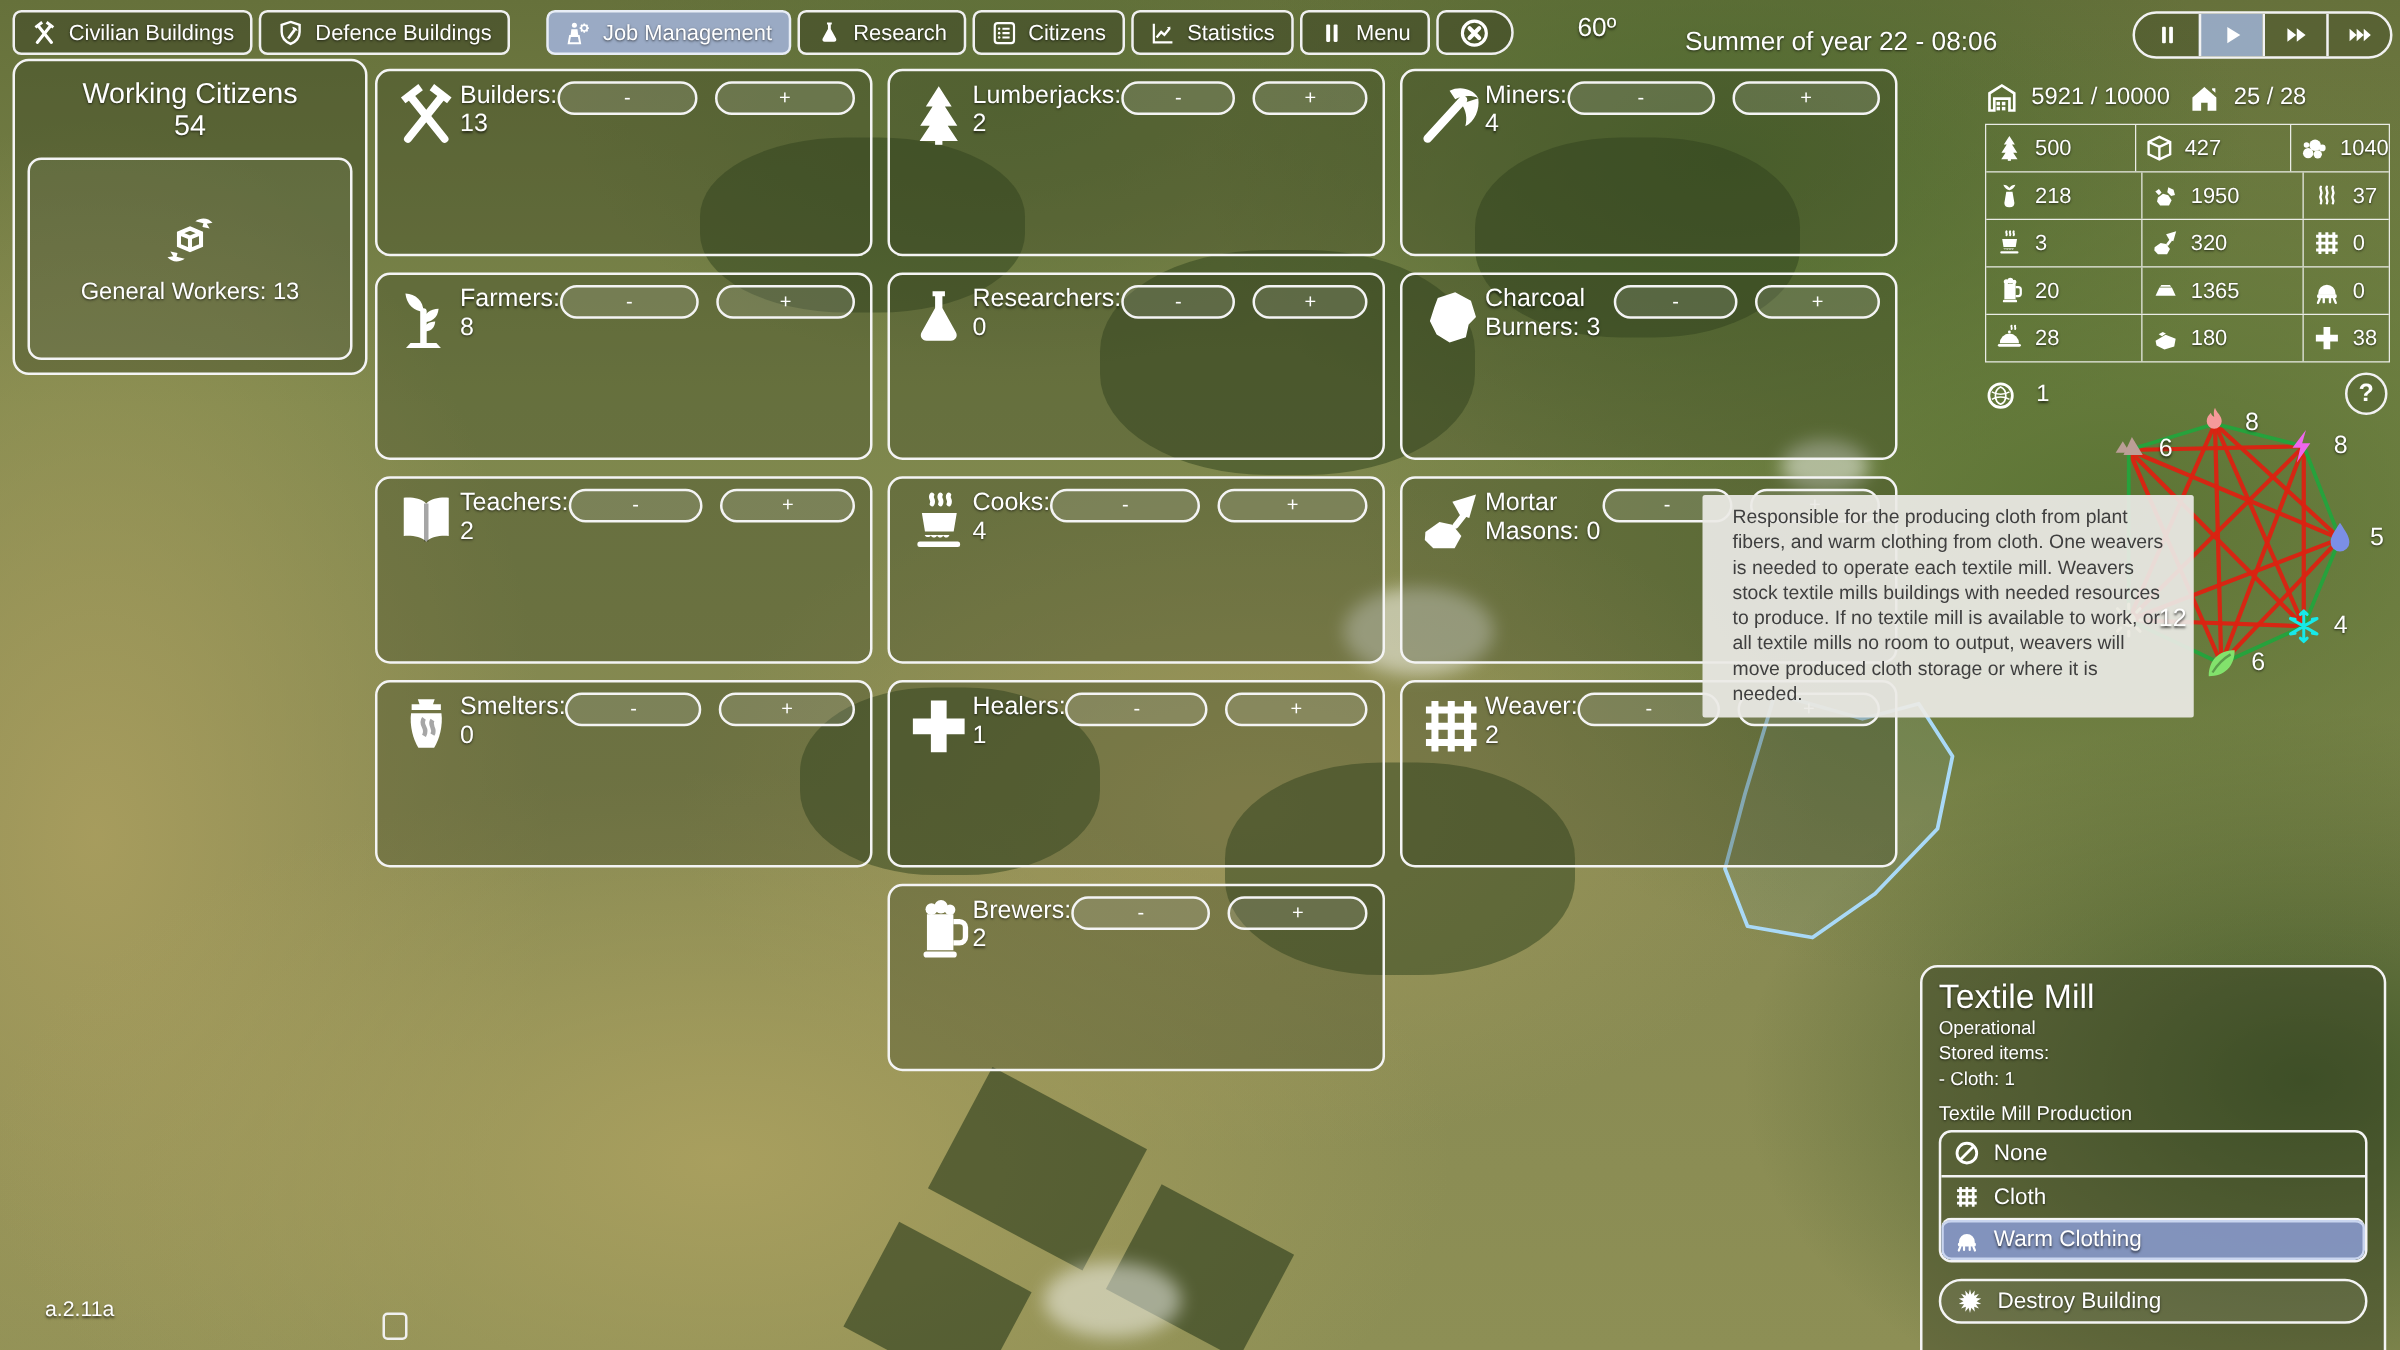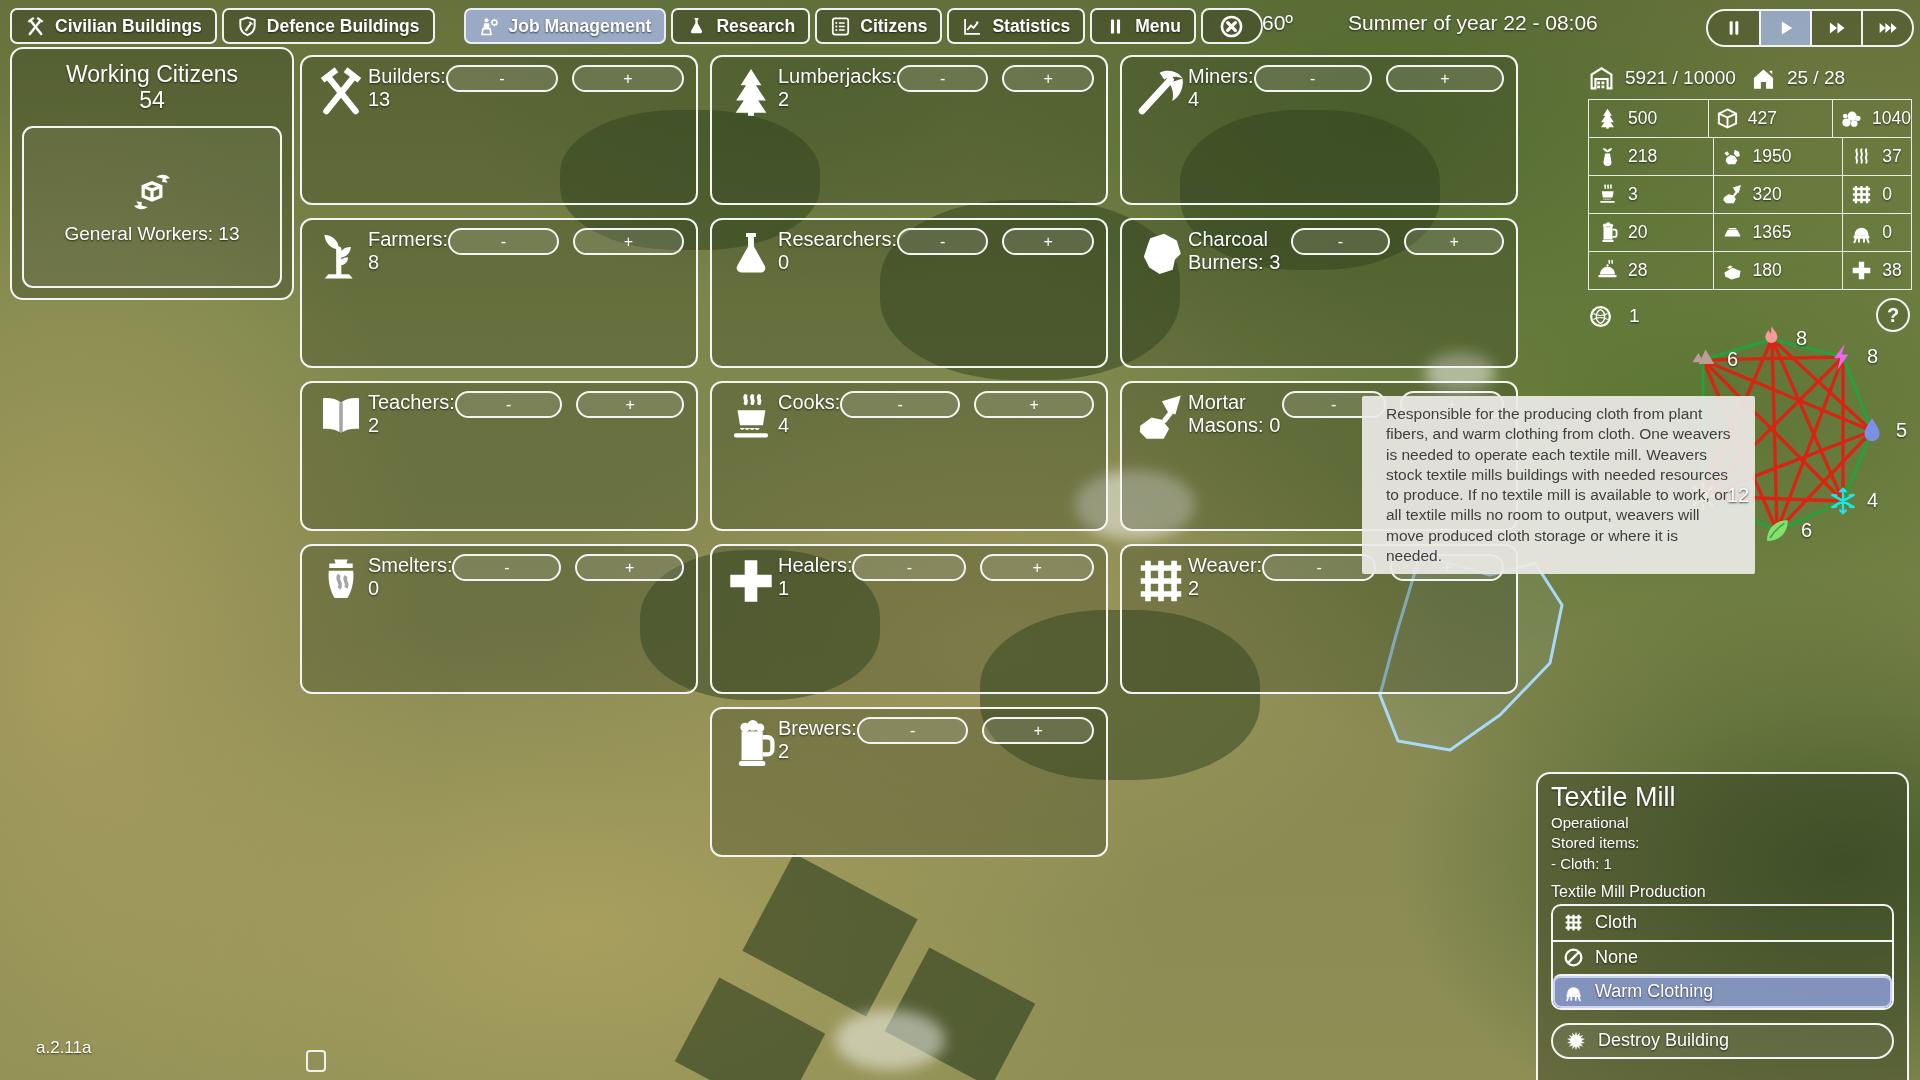--- a/index.html
+++ b/index.html
@@ -20,31 +20,31 @@
   .patch { position:absolute; background:rgba(46,66,28,.5); border-radius:45%; z-index:1; }
   .bldg { position:absolute; background:rgba(42,58,26,.6); transform:rotate(28deg); z-index:1; }
   .smoke { position:absolute; background:rgba(255,255,255,.8); border-radius:50%; filter:blur(7px); opacity:.6; z-index:2; }
   #selection-outline { position:absolute; left:1300px; top:545px; z-index:4; }
 
   .txts { text-shadow:0 1px 2px rgba(0,0,0,.65); }
   .icon { display:inline-flex; align-items:center; justify-content:center; color:#fff; }
   .icon svg { display:block; }
 
   
-  #tabs-row { position:absolute; left:10px; top:8px; display:flex; gap:5px; z-index:20;font-weight:bold; }
+  #tabs-row { position:absolute; left:10px; top:8px; display:flex; gap:5px; z-index:20; }
   .tab { display:flex; align-items:center; gap:9px; height:36px; padding:0 13px;
     border:2px solid #f0f0f0; border-radius:7px; background:rgba(62,70,38,.55);
     font-size:17.5px; cursor:pointer; }
   .tab.active { background:rgba(158,175,208,.92); border-color:#e8edf6;margin-left:24px; }
   .tab .icon svg { width:21px; height:21px; }
   #close-btn { display:flex; align-items:center; justify-content:center; width:62px; height:36px;
     border:2px solid #f0f0f0; border-radius:8px 18px 18px 8px; background:rgba(62,70,38,.55); cursor:pointer; }
   #close-btn .icon svg { width:25px; height:25px; }
   #temp { position:absolute; left:1262px; top:11px; font-size:21px; z-index:20; }
-  #datetime { position:absolute; left:1348px; top:11px; font-size:21px; z-index:20; }
+  #datetime { position:absolute; left:1348px; top:22px; font-size:21px; z-index:20; }
   #playback { position:absolute; left:1706px; top:9px; display:flex; border:2px solid #f2f2f2;
     border-radius:19px; overflow:hidden; z-index:20; background:rgba(62,70,38,.35); }
   .pb { width:51px; height:34px; display:flex; align-items:center; justify-content:center; cursor:pointer; }
   .pb + .pb { border-left:2px solid #f2f2f2; }
   .pb.active { background:rgba(160,180,215,.85); }
   .pb .icon svg { width:20px; height:20px; }
 
   
   #left-panel { position:absolute; left:10px; top:47px; width:284px; height:253px; z-index:10;
     border:2px solid #f4f4f4; border-radius:13px; background:rgba(56,66,34,.38);
@@ -708,35 +708,35 @@
   <div id="building-panel">
     <div id="bp-title" class="txts">Textile Mill</div>
     <div class="bp-line txts">Operational</div>
     <div class="bp-line txts">Stored items:</div>
     <div class="bp-line txts"> - Cloth: 1</div>
     <div id="bp-prod-label" class="txts">Textile Mill Production</div>
     <div id="prod-group">
         <div class="opt">
           <span class="icon">
             <svg viewBox="0 0 24 24" fill="currentColor" xmlns="http://www.w3.org/2000/svg">
+              <circle cx="12" cy="12" r="9" fill="none" stroke="currentColor" stroke-width="2.6"></circle>
+              <path d="M5.8 18.2L18.2 5.8" stroke="currentColor" stroke-width="2.6"></path>
+            </svg>
+          </span>
+          <span class="txts">None</span>
+        </div>
+        <div class="opt">
+          <span class="icon">
+            <svg viewBox="0 0 24 24" fill="currentColor" xmlns="http://www.w3.org/2000/svg">
               <g fill="none" stroke="currentColor" stroke-width="2.5">
                 <path d="M6.2 3v18M12 3v18M17.8 3v18M3 6.2h18M3 12h18M3 17.8h18"></path>
               </g>
             </svg>
           </span>
           <span class="txts">Cloth</span>
-        </div>
-        <div class="opt">
-          <span class="icon">
-            <svg viewBox="0 0 24 24" fill="currentColor" xmlns="http://www.w3.org/2000/svg">
-              <circle cx="12" cy="12" r="9" fill="none" stroke="currentColor" stroke-width="2.6"></circle>
-              <path d="M5.8 18.2L18.2 5.8" stroke="currentColor" stroke-width="2.6"></path>
-            </svg>
-          </span>
-          <span class="txts">None</span>
         </div>
         <div class="opt selected">
           <span class="icon">
             <svg viewBox="0 0 24 24" fill="currentColor" xmlns="http://www.w3.org/2000/svg">
               <path d="M4.8 14.2a7.2 7.2 0 0114.4 0v1.2H4.8z"></path>
               <rect x="3.8" y="15" width="16.4" height="3.4" rx="1.2"></rect>
               <g stroke="currentColor" stroke-width="2" stroke-linecap="round" fill="none">
                 <path d="M6 18.8l-1.4 3.4M18 18.8l1.4 3.4M9.4 18.8v2.8M14.6 18.8v2.8"></path>
               </g>
             </svg>

